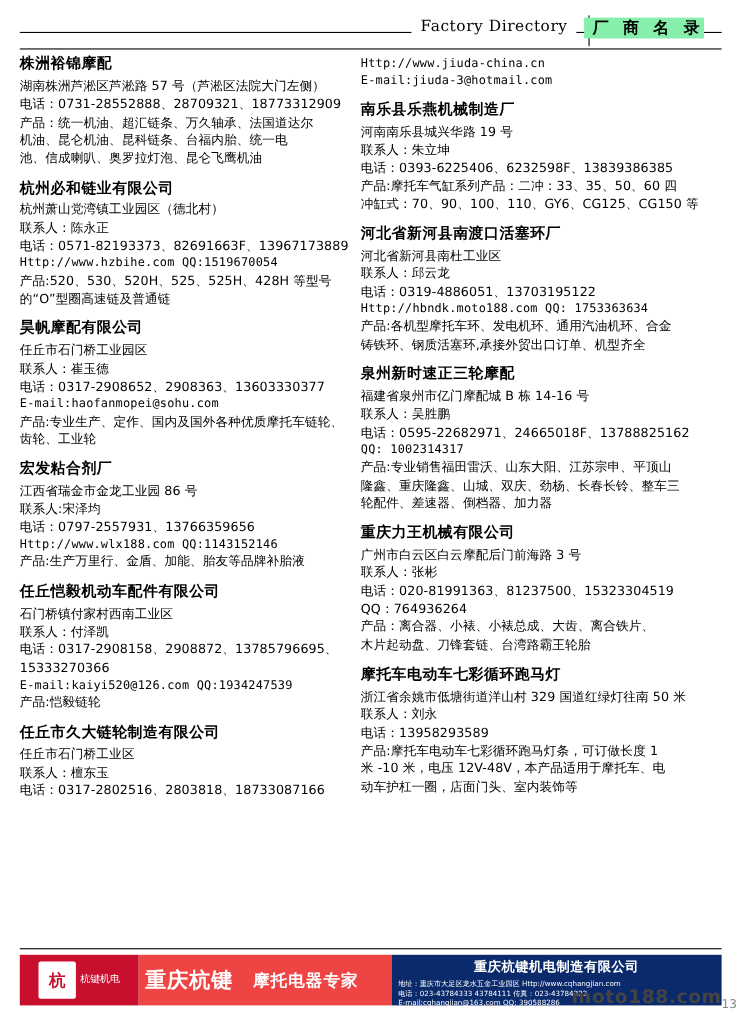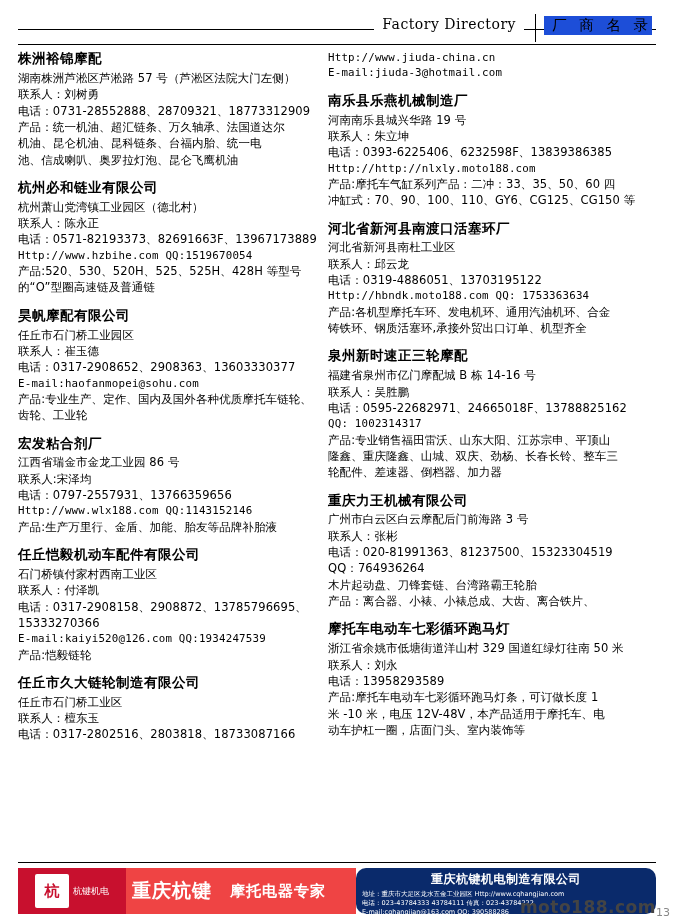--- a/index.html
+++ b/index.html
@@ -28,23 +28,23 @@
     position:absolute;right:132px;top:2px;
     background:#fff;padding:0 8px;
     font-family:"DejaVu Serif","Liberation Serif",serif;
     font-size:14px;letter-spacing:0.5px;color:#000;
   }
   .header .divider{
     position:absolute;right:120px;top:0px;height:28px;
     border-left:1px solid #000;
   }
   .header .cn{
-    position:absolute;right:4px;top:2px;
-    font-size:14.5px;font-weight:normal;letter-spacing:4px;
-    background:#1d4ed8;padding-left:8px;
+    position:absolute;right:16px;top:2px;
+    font-size:14.5px;font-weight:bold;letter-spacing:4px;
+    background:#86efac;padding-left:8px;
   }
   
   .topline{
     position:absolute;left:18px;right:18px;top:44px;
     border-top:1px solid #000;
   }
   .botline{
     position:absolute;left:18px;right:18px;top:862px;
     border-top:1px solid #000;
   }
@@ -107,21 +107,20 @@
   .fm .big2{
     font-size:15px;font-weight:bold;letter-spacing:1px;margin-left:18px;
     white-space:nowrap;
   }
   .fr{
     width:300px;
     background:#0a2a6b;
     color:#fff;
     padding:3px 6px;
     box-sizing:border-box;
-    border-radius:10px;
   }
   .fr .co{font-size:12px;font-weight:bold;text-align:center;letter-spacing:0.5px;}
   .fr .det{font-size:6.5px;line-height:1.35;margin-top:2px;}
   .site{
     position:absolute;right:18px;bottom:4px;
     font-family:"DejaVu Sans","Liberation Sans",sans-serif;
     font-size:17px;font-weight:bold;color:#444;
     letter-spacing:0.5px;
   }
   .pageno{
@@ -142,21 +141,20 @@
   </div>
 
   <div class="topline"></div>
 
   <div class="cols">
 
     <div class="col">
       <div class="entry">
         <div class="ename">株洲裕锦摩配</div>
         <div class="eline">湖南株洲芦淞区芦淞路 57 号（芦淞区法院大门左侧）</div>
-        <div class="eline">联系人：刘树勇</div>
         <div class="eline">电话：0731-28552888、28709321、18773312909</div>
         <div class="eline">产品：统一机油、超汇链条、万久轴承、法国道达尔</div>
         <div class="eline">机油、昆仑机油、昆科链条、台福内胎、统一电</div>
         <div class="eline">池、信成喇叭、奥罗拉灯泡、昆仑飞鹰机油</div>
       </div>
 
       <div class="entry">
         <div class="ename">杭州必和链业有限公司</div>
         <div class="eline">杭州萧山党湾镇工业园区（德北村）</div>
         <div class="eline">联系人：陈永正</div>
@@ -207,21 +205,20 @@
       <div class="entry">
         <div class="eline lat">Http://www.jiuda-china.cn</div>
         <div class="eline lat">E-mail:jiuda-3@hotmail.com</div>
       </div>
 
       <div class="entry">
         <div class="ename">南乐县乐燕机械制造厂</div>
         <div class="eline">河南南乐县城兴华路 19 号</div>
         <div class="eline">联系人：朱立坤</div>
         <div class="eline">电话：0393-6225406、6232598F、13839386385</div>
-        <div class="eline lat">Http://http://nlxly.moto188.com</div>
         <div class="eline">产品:摩托车气缸系列产品：二冲：33、35、50、60   四</div>
         <div class="eline">冲缸式：70、90、100、110、GY6、CG125、CG150 等</div>
       </div>
 
       <div class="entry">
         <div class="ename">河北省新河县南渡口活塞环厂</div>
         <div class="eline">河北省新河县南杜工业区</div>
         <div class="eline">联系人：邱云龙</div>
         <div class="eline">电话：0319-4886051、13703195122</div>
         <div class="eline lat">Http://hbndk.moto188.com   QQ: 1753363634</div>
@@ -239,22 +236,22 @@
         <div class="eline">隆鑫、重庆隆鑫、山城、双庆、劲杨、长春长铃、整车三</div>
         <div class="eline">轮配件、差速器、倒档器、加力器</div>
       </div>
 
       <div class="entry">
         <div class="ename">重庆力王机械有限公司</div>
         <div class="eline">广州市白云区白云摩配后门前海路 3 号</div>
         <div class="eline">联系人：张彬</div>
         <div class="eline">电话：020-81991363、81237500、15323304519</div>
         <div class="eline">QQ：764936264</div>
+        <div class="eline">产品：离合器、小裱、小裱总成、大齿、离合铁片、</div>
         <div class="eline">木片起动盘、刀锋套链、台湾路霸王轮胎</div>
-        <div class="eline">产品：离合器、小裱、小裱总成、大齿、离合铁片、</div>
       </div>
 
       <div class="entry">
         <div class="ename">摩托车电动车七彩循环跑马灯</div>
         <div class="eline">浙江省余姚市低塘街道洋山村 329 国道红绿灯往南 50 米</div>
         <div class="eline">联系人：刘永</div>
         <div class="eline">电话：13958293589</div>
         <div class="eline">产品:摩托车电动车七彩循环跑马灯条，可订做长度 1</div>
         <div class="eline">米 -10 米，电压 12V-48V，本产品适用于摩托车、电</div>
         <div class="eline">动车护杠一圈，店面门头、室内装饰等</div>

